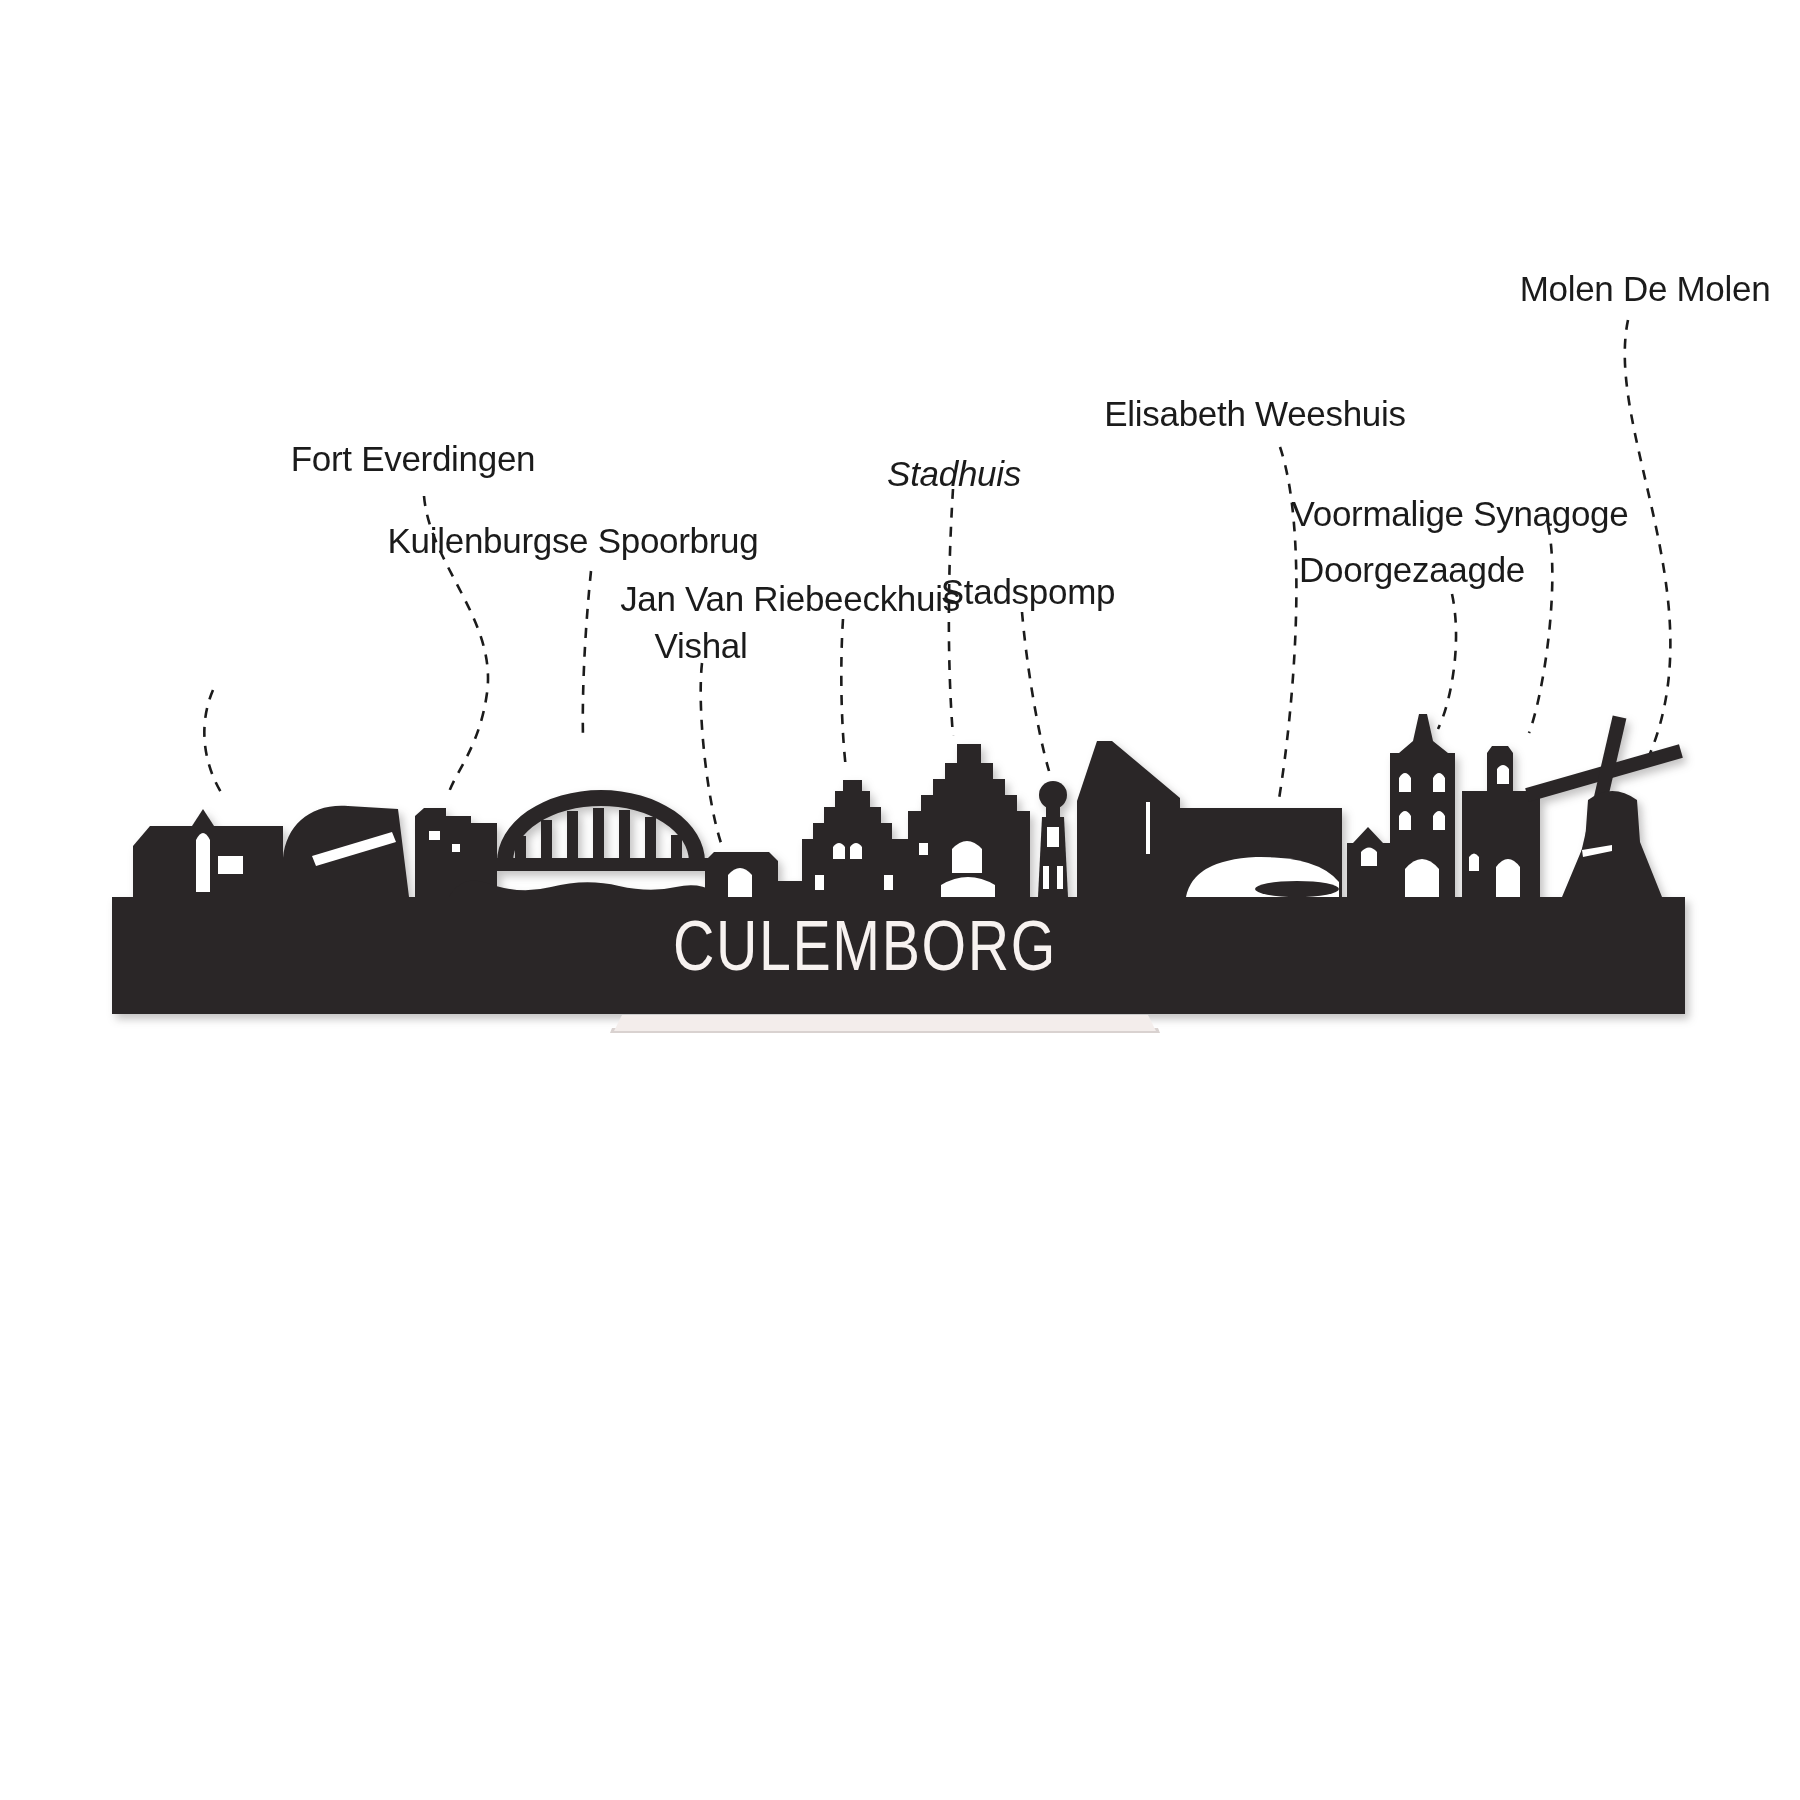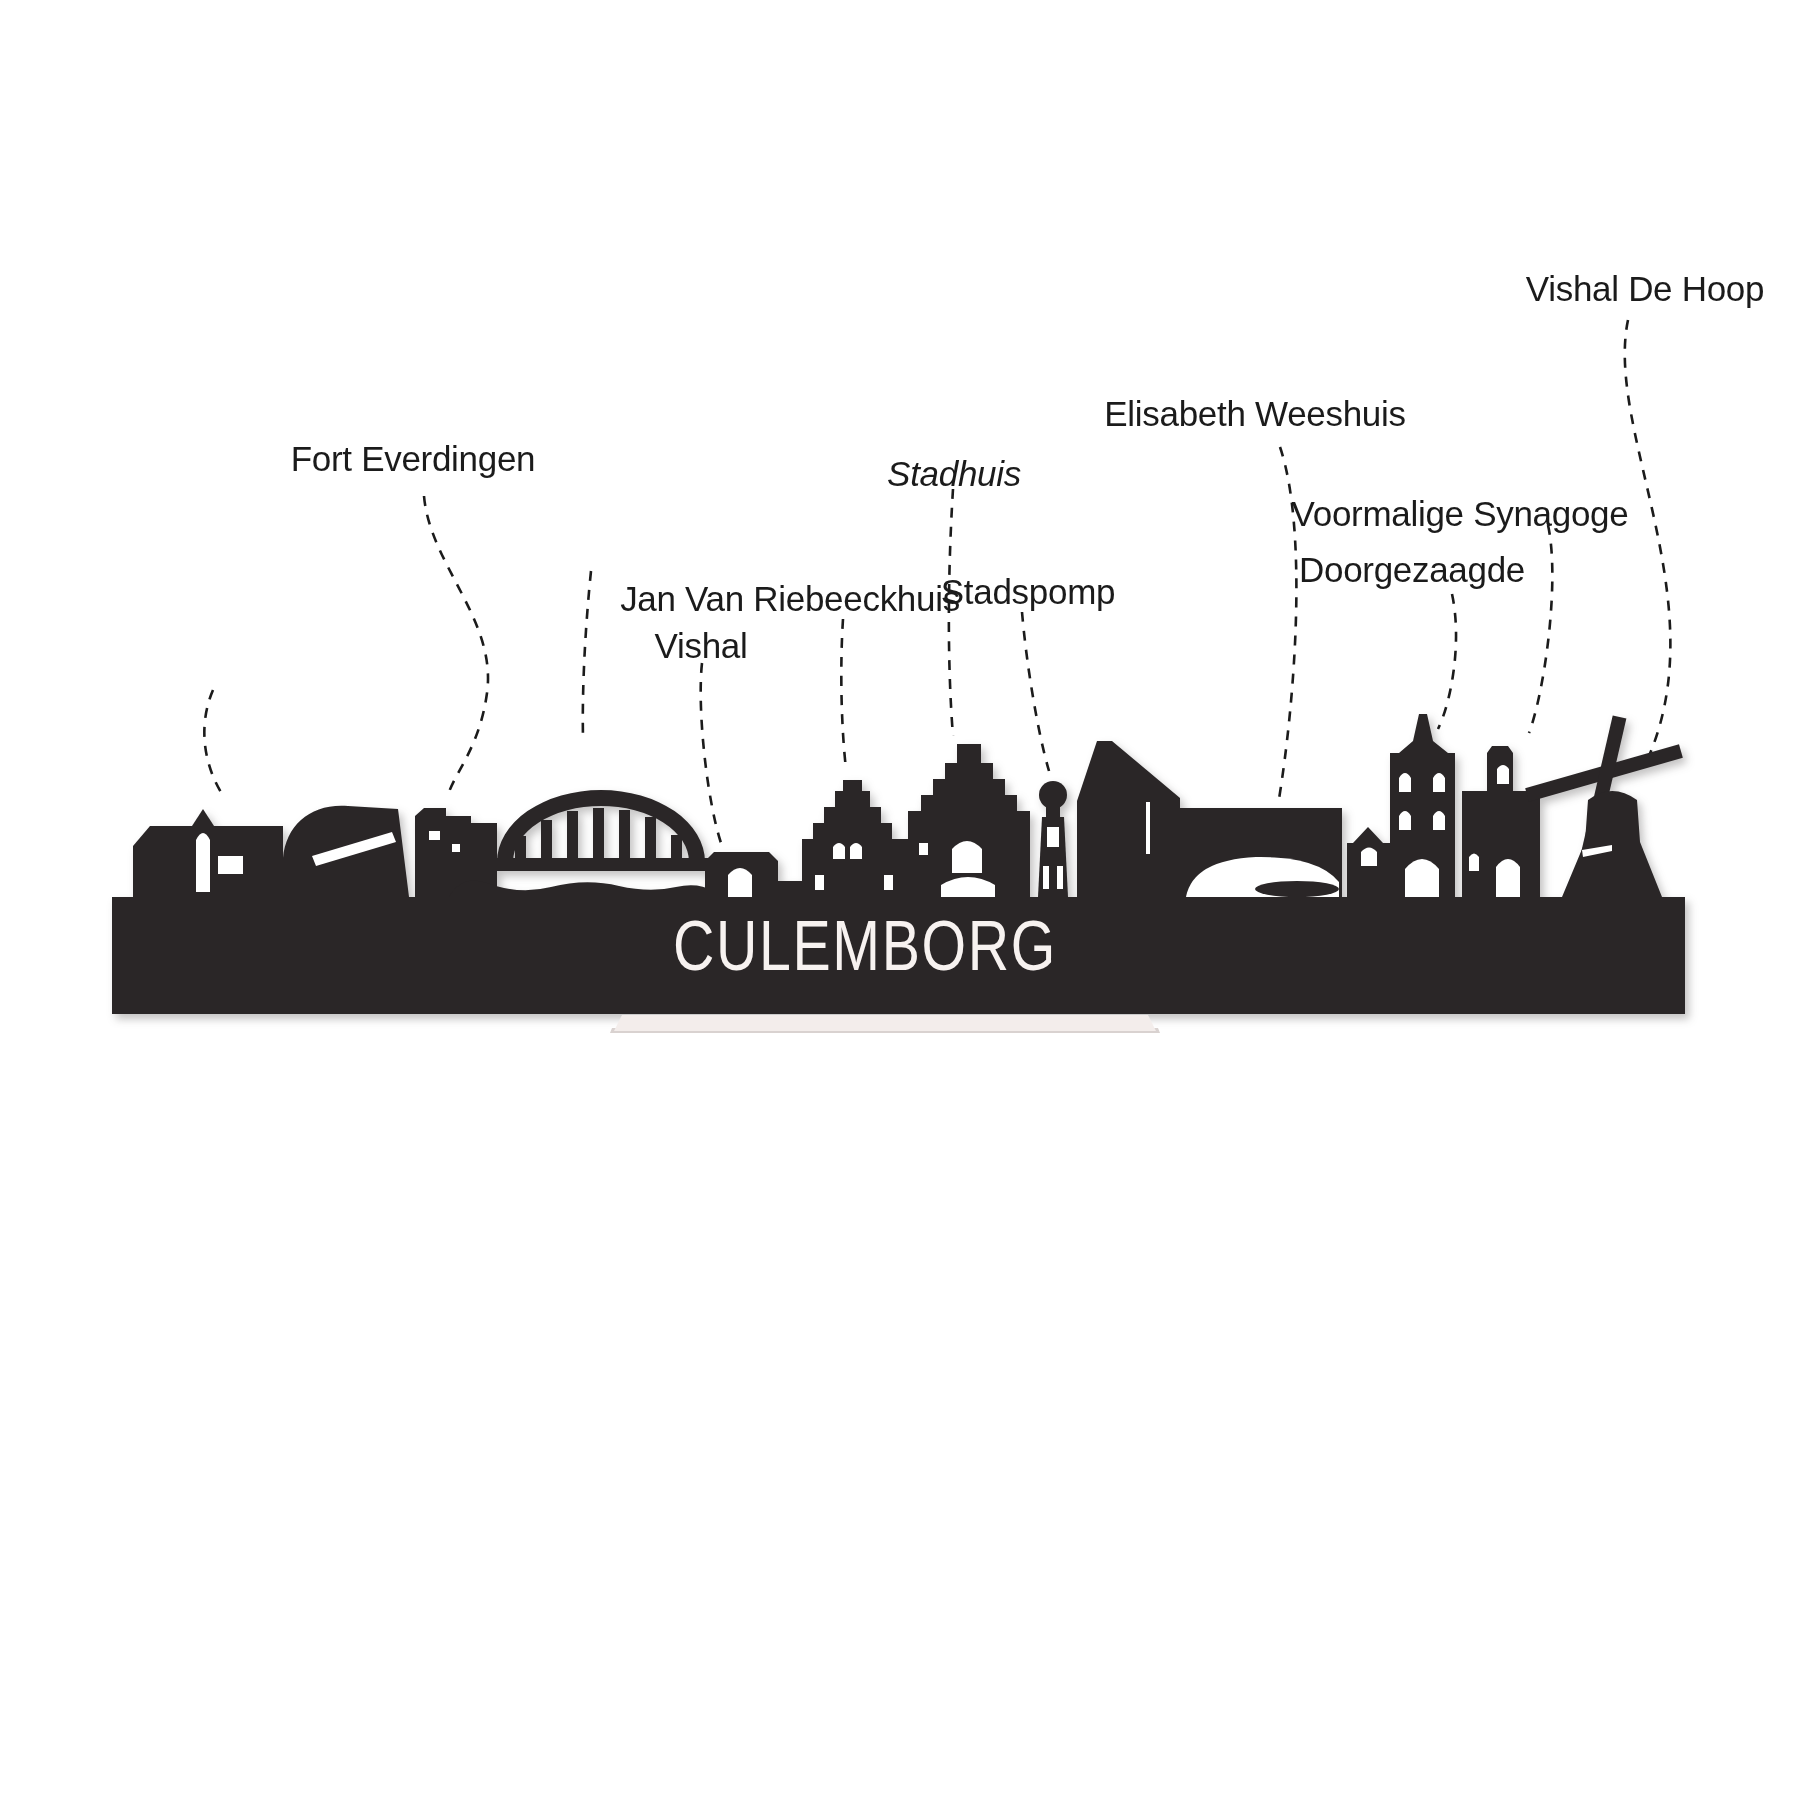--- a/index.html
+++ b/index.html
@@ -117,22 +117,23 @@
     </g>
 
     <g>
       <polygon class="stand-edge" points="612,1028 1158,1028 1160,1033 610,1033"></polygon>
       <polygon class="stand" points="622,1015 1148,1015 1156,1031 614,1031"></polygon>
     </g>
   </svg>
 
   <div class="label-layer" id="label-layer">
       <div class="landmark-label center" style="left: 413px; top: 441px;">Fort Everdingen</div>
+      <div class="landmark-label center" style="left: 573px; top: 523px;">Kuilenburgse Spoorbrug</div>
       <div class="landmark-label center" style="left: 790px; top: 581px;">Jan Van Riebeeckhuis</div>
       <div class="landmark-label center" style="left: 701px; top: 628px;">Vishal</div>
       <div class="landmark-label center" style="left: 954px; top: 456px; font-style: italic;">Stadhuis</div>
       <div class="landmark-label center" style="left: 1028px; top: 574px;">Stadspomp</div>
       <div class="landmark-label center" style="left: 1223px; top: 396px; margin-left: 32px;">Elisabeth Weeshuis</div>
       <div class="landmark-label center" style="left: 1460px; top: 496px; text-align: right;">Voormalige Synagoge</div>
       <div class="landmark-label center" style="left: 1412px; top: 552px;">Doorgezaagde</div>
-      <div class="landmark-label center" style="left: 1645px; top: 271px;">Vishal De Hoop</div>
+      <div class="landmark-label center" style="left: 1645px; top: 271px;">Molen De Molen</div>
     </div>
 </div>
 
 </body></html>

